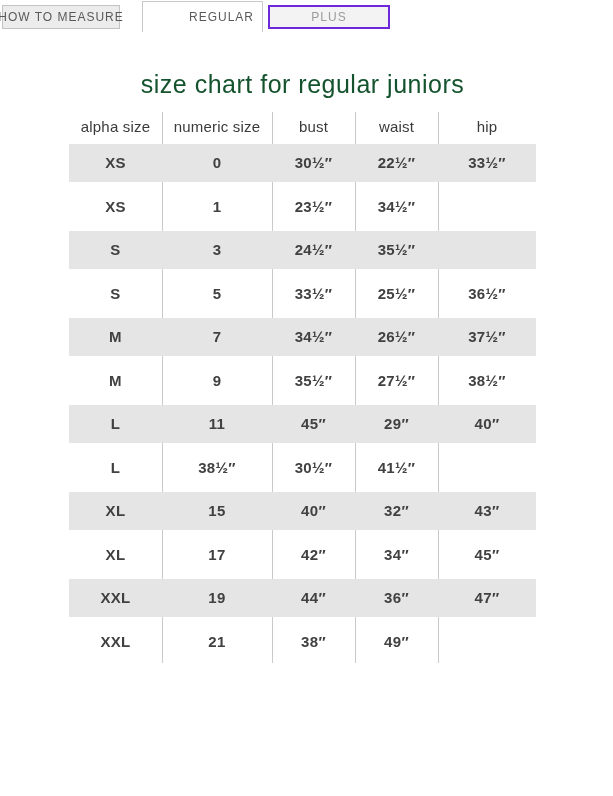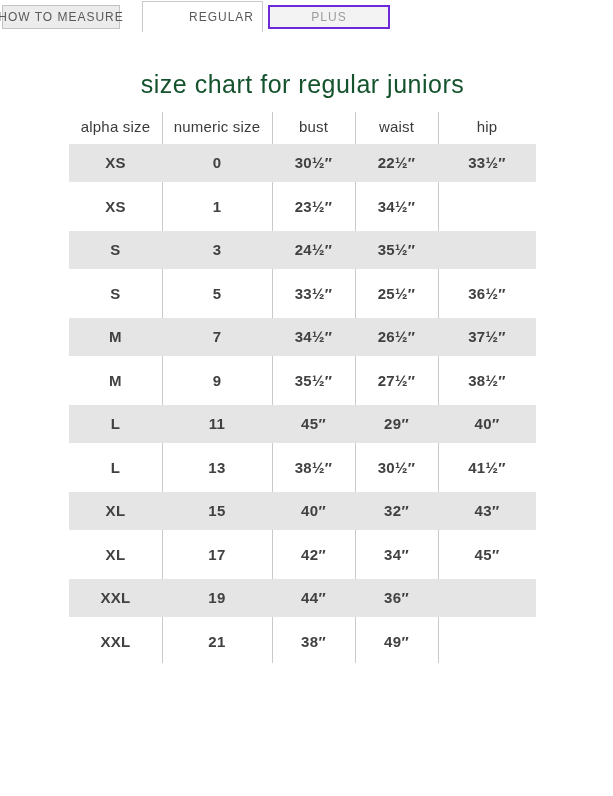--- a/index.html
+++ b/index.html
@@ -128,21 +128,20 @@
         </div>
         <div class="row shaded">
           <div class="cell">L</div>
           <div class="cell">11</div>
           <div class="cell">45″</div>
           <div class="cell">29″</div>
           <div class="cell">40″</div>
         </div>
         <div class="row">
           <div class="cell">L</div>
-          <div class="cell">13</div>
           <div class="cell">38½″</div>
           <div class="cell">30½″</div>
           <div class="cell">41½″</div>
         </div>
         <div class="row shaded">
           <div class="cell">XL</div>
           <div class="cell">15</div>
           <div class="cell">40″</div>
           <div class="cell">32″</div>
           <div class="cell">43″</div>
@@ -152,20 +151,21 @@
           <div class="cell">17</div>
           <div class="cell">42″</div>
           <div class="cell">34″</div>
           <div class="cell">45″</div>
         </div>
         <div class="row shaded">
           <div class="cell">XXL</div>
           <div class="cell">19</div>
           <div class="cell">44″</div>
           <div class="cell">36″</div>
+          <div class="cell">47″</div>
         </div>
         <div class="row">
           <div class="cell">XXL</div>
           <div class="cell">21</div>
           <div class="cell">38″</div>
           <div class="cell">49″</div>
         </div>
       </div>
   </div>
 

